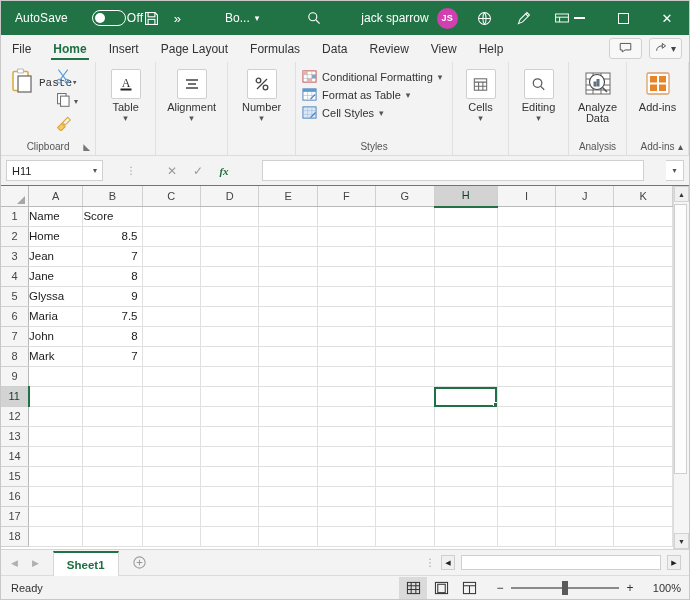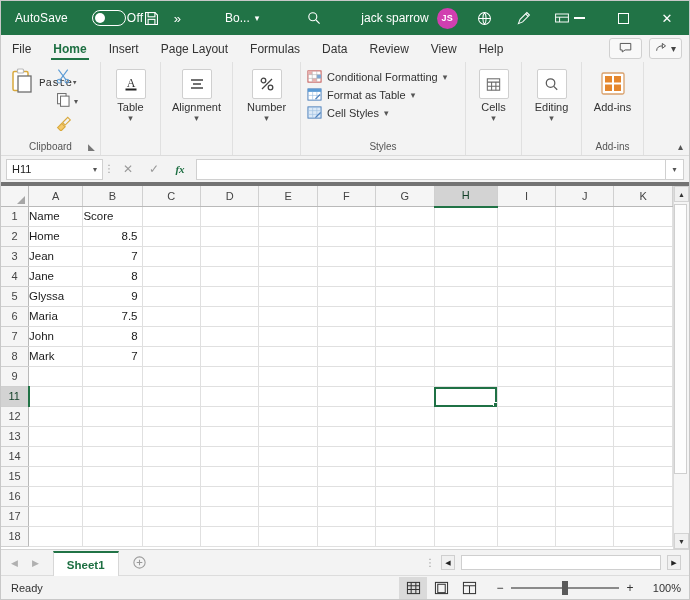--- a/index.html
+++ b/index.html
@@ -158,21 +158,22 @@
     position: absolute; right: 6px; bottom: 3px;
     font-size: 10px; color: #555;
   }
 
   
   .formulabar {
     flex: 0 0 30px; height: 30px;
     background: #f3f3f3;
     display: flex; align-items: center;
     padding: 0 5px;
-    border-bottom: 4px solid #737373;
+    border-bottom: 1px solid #737373;
+    gap: 22px;
   }
   .namebox {
     width: 97px; height: 21px;
     background: #fff; border: 1px solid #d0d0d0;
     display: flex; align-items: center; justify-content: space-between;
     padding: 0 5px;
     font-size: 11px; color: #222;
   }
   .namebox .nb-caret { font-size: 8px; color: #555; }
   .fb-sep { width: 12px; text-align: center; color: #999; font-size: 10px; line-height: 1; }
@@ -639,20 +640,40 @@
                 <path d="M12.4 12L16 15.5"></path>
             </svg>
           </span>
           <span class="lbl">Editing</span>
           <span class="caret">▾</span>
         </div>
       </div>
       <div class="rgroup-label"></div>
     </div>
 
+    <div class="rgroup" style="width:58px">
+      <div class="rgroup-body" style="justify-content:center">
+        <div class="bigbtn" style="width:54px">
+          <span class="ibox noborder">
+            <svg width="30" height="28" viewBox="0 0 30 28" fill="none" stroke="#6a6a6a" stroke-width="1">
+              <rect x="3" y="3" width="24" height="21" fill="#fff"></rect>
+              <path d="M3 9h24M3 15h24M3 20h24M10 3v21M18 3v21"></path>
+              <circle cx="14" cy="12" r="7.5" fill="#fff" stroke="#4a4a4a" stroke-width="1.2"></circle>
+              <rect x="11" y="12" width="2" height="4" fill="#4a7ebb"></rect>
+              <rect x="14" y="9.5" width="2" height="6.5" fill="#4a7ebb"></rect>
+              <path d="M19.5 17.5L24 22" stroke="#4a4a4a" stroke-width="1.4"></path>
+            </svg>
+          </span>
+          <span class="lbl">Analyze Data</span>
+        </div>
+      </div>
+      <div class="rgroup-label">
+        <span>Analysis</span>
+      </div>
+    </div>
 
     <div class="rgroup" style="width:62px">
       <div class="rgroup-body" style="justify-content:center">
         <div class="bigbtn" style="width:56px">
           <span class="ibox noborder">
             <svg width="28" height="26" viewBox="0 0 28 26" fill="none">
               <rect x="3" y="2" width="22" height="21" rx="1.5" fill="#fff" stroke="#d9a06b" stroke-width="1.3"></rect>
               <rect x="6" y="5" width="7" height="6.5" fill="#e5862c"></rect>
               <rect x="15" y="5" width="7" height="6.5" fill="#e5862c"></rect>
               <rect x="6" y="13.5" width="7" height="6.5" fill="#e5862c"></rect>

